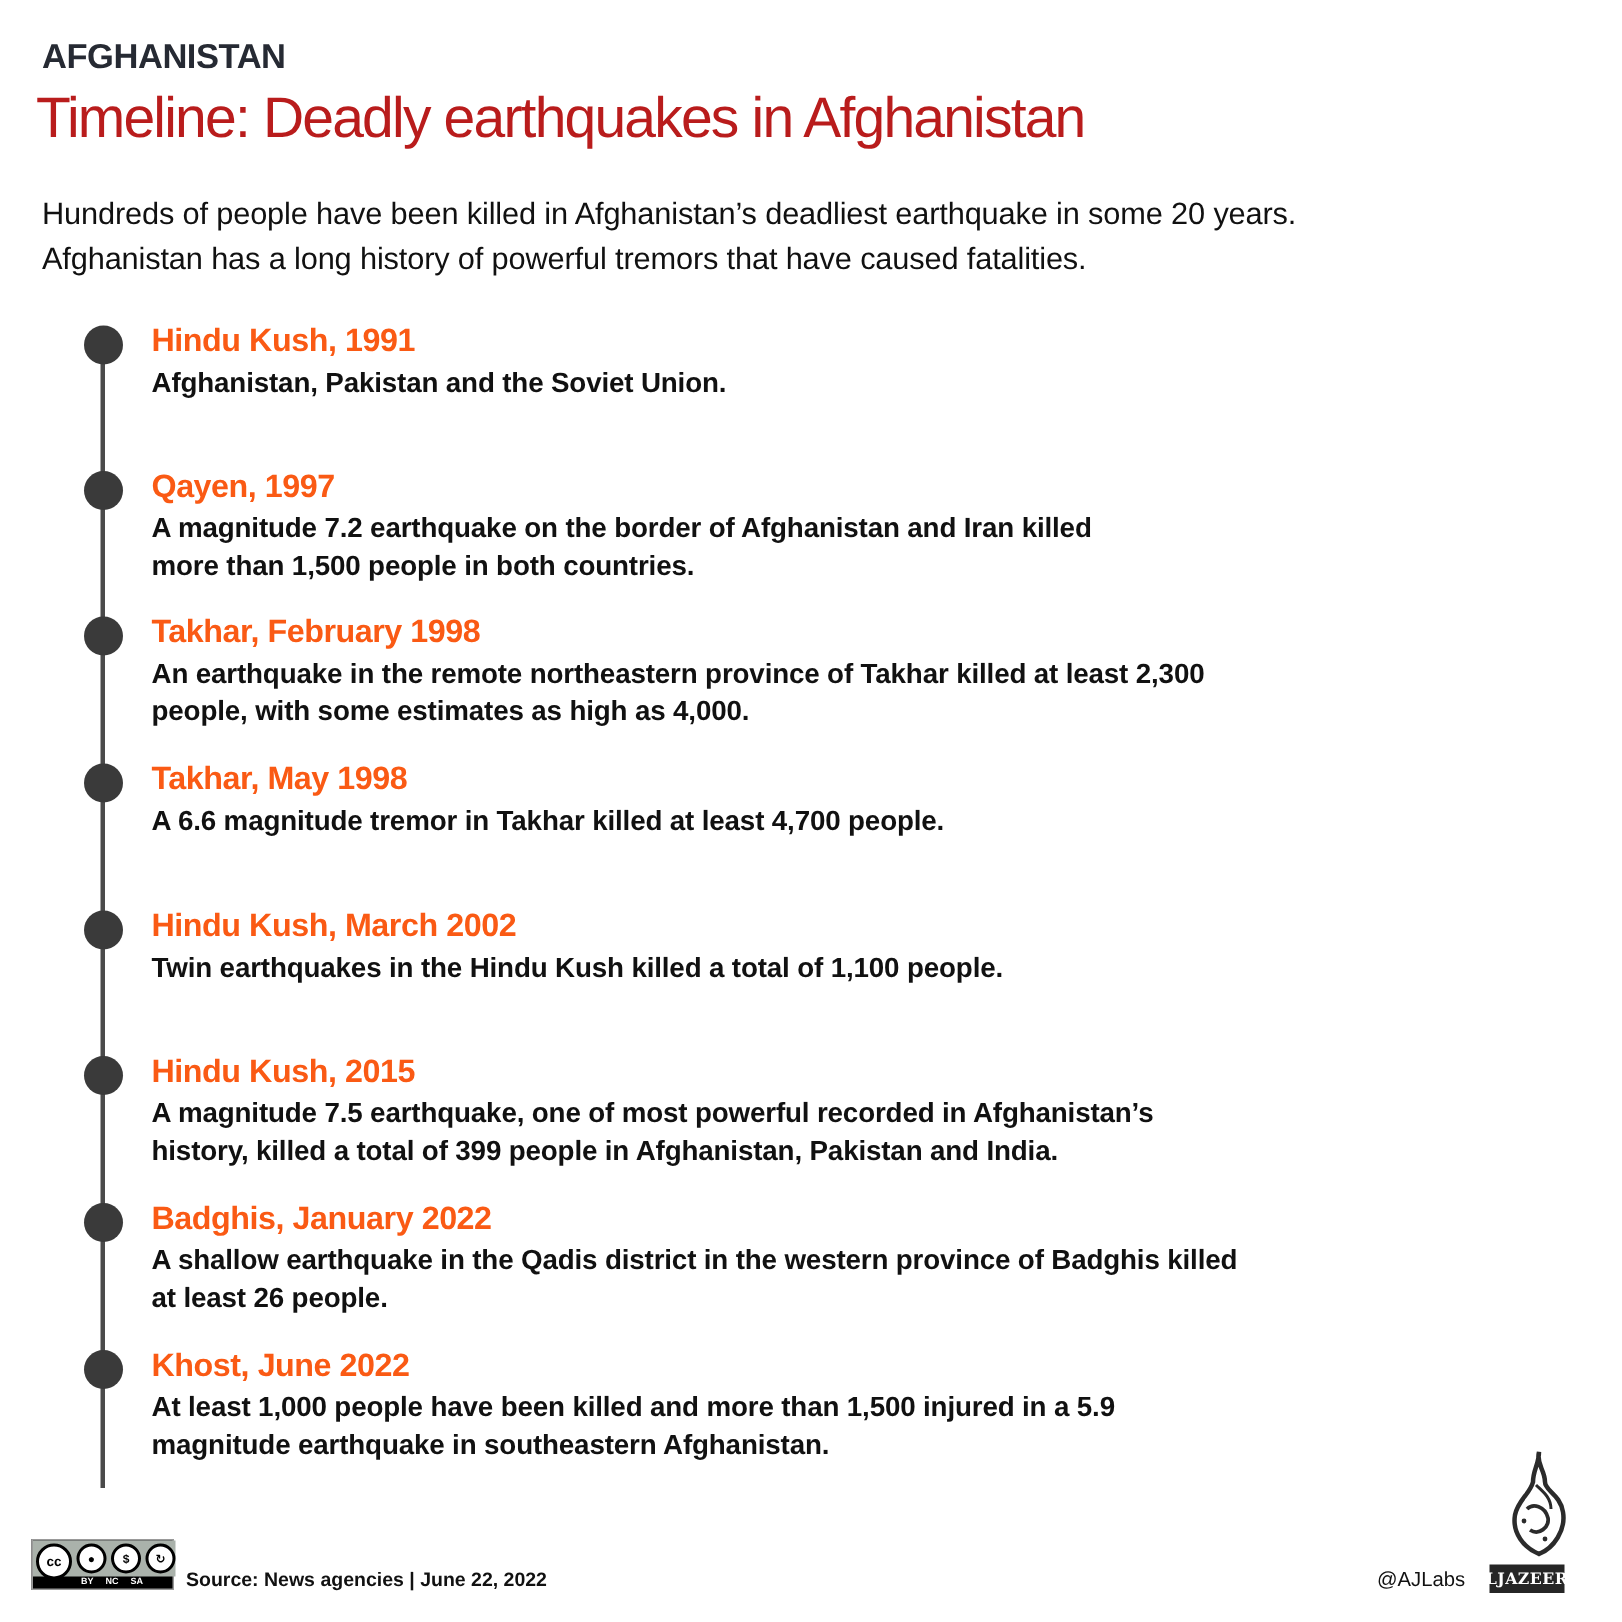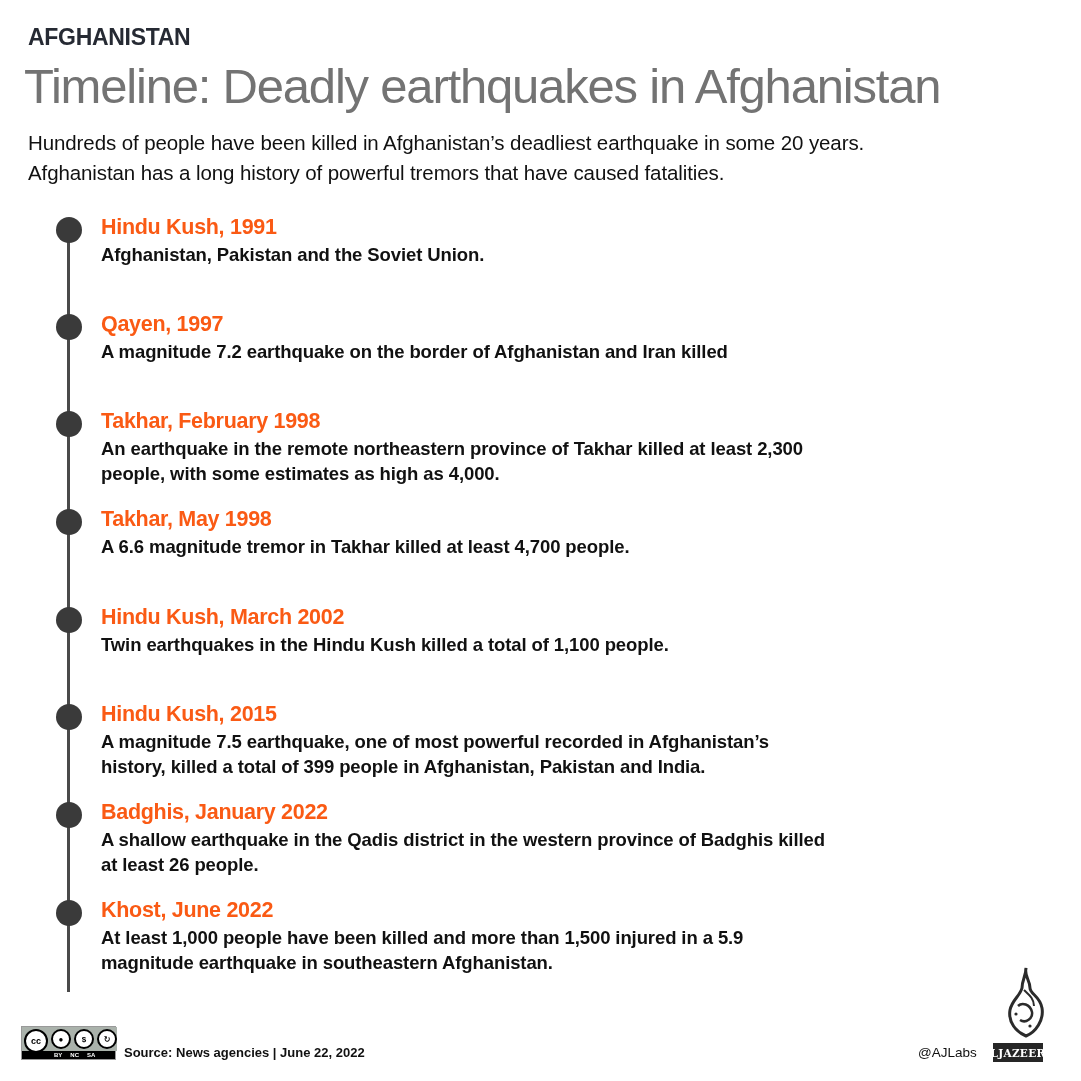--- a/index.html
+++ b/index.html
@@ -8,21 +8,21 @@
     position: relative; overflow: hidden;
     font-family: "Liberation Sans", "DejaVu Sans", sans-serif;
     color: #111111;
   }
   .kicker {
     position: absolute; left: 28px; top: 24px;
     font-size: 23px; font-weight: 700; color: #262a33; letter-spacing: -0.3px;
   }
   .title {
     position: absolute; left: 24px; top: 58px;
-    font-size: 49px; font-weight: 400; color: #737373; letter-spacing: -1.2px;
+    font-size: 38px; font-weight: 400; color: #b91c1c; letter-spacing: -1.2px;
     white-space: nowrap;
   }
   .subtitle {
     position: absolute; left: 28px; top: 128px; width: 1040px;
     font-size: 20.5px; line-height: 30px; color: #111; letter-spacing: -0.1px;
   }
   .timeline-line {
     position: absolute; left: 67px; top: 228px; width: 3px; height: 764px;
     background: #4a4a4a;
   }
@@ -81,20 +81,21 @@
   <div class="event-desc">
     <div>Afghanistan, Pakistan and the Soviet Union.</div>
   </div>
 </div>
 
 <div class="event" style="top:312px;">
   <div class="dot"></div>
   <div class="event-title">Qayen, 1997</div>
   <div class="event-desc">
     <div>A magnitude 7.2 earthquake on the border of Afghanistan and Iran killed</div>
+    <div>more than 1,500 people in both countries.</div>
   </div>
 </div>
 
 <div class="event" style="top:409px;">
   <div class="dot"></div>
   <div class="event-title">Takhar, February 1998</div>
   <div class="event-desc">
     <div>An earthquake in the remote northeastern province of Takhar killed at least 2,300</div>
     <div>people, with some estimates as high as 4,000.</div>
   </div>

